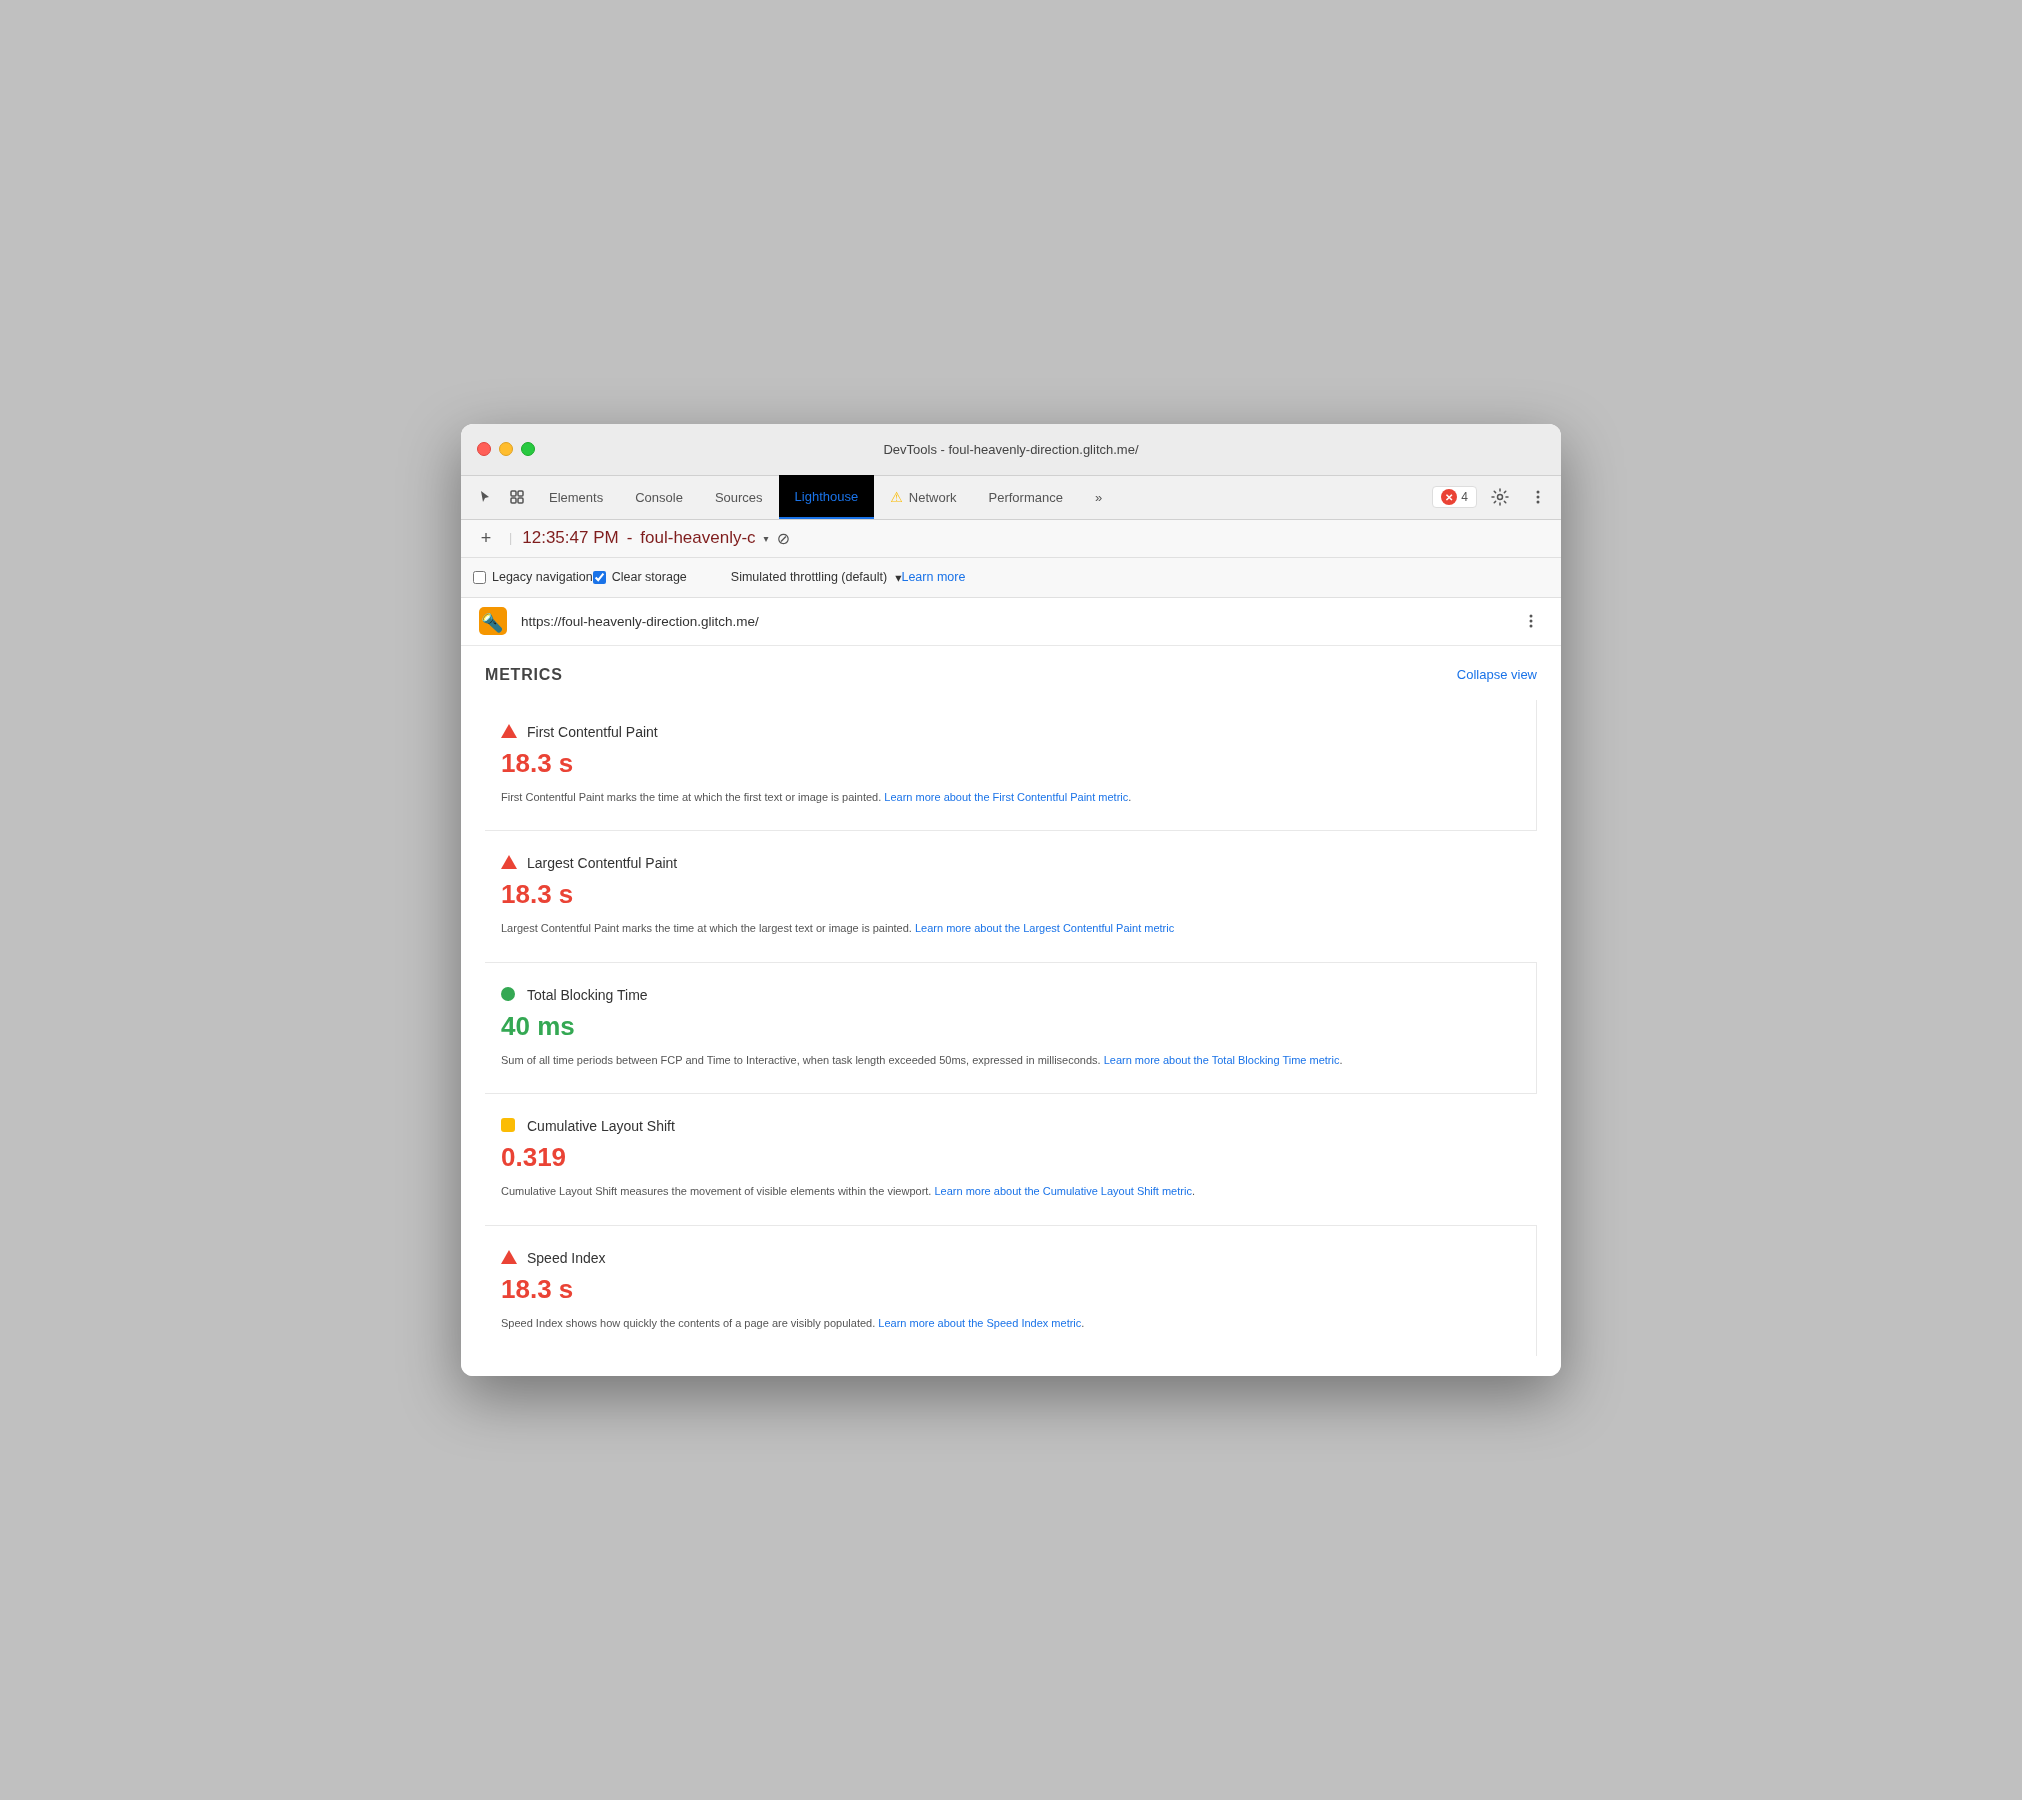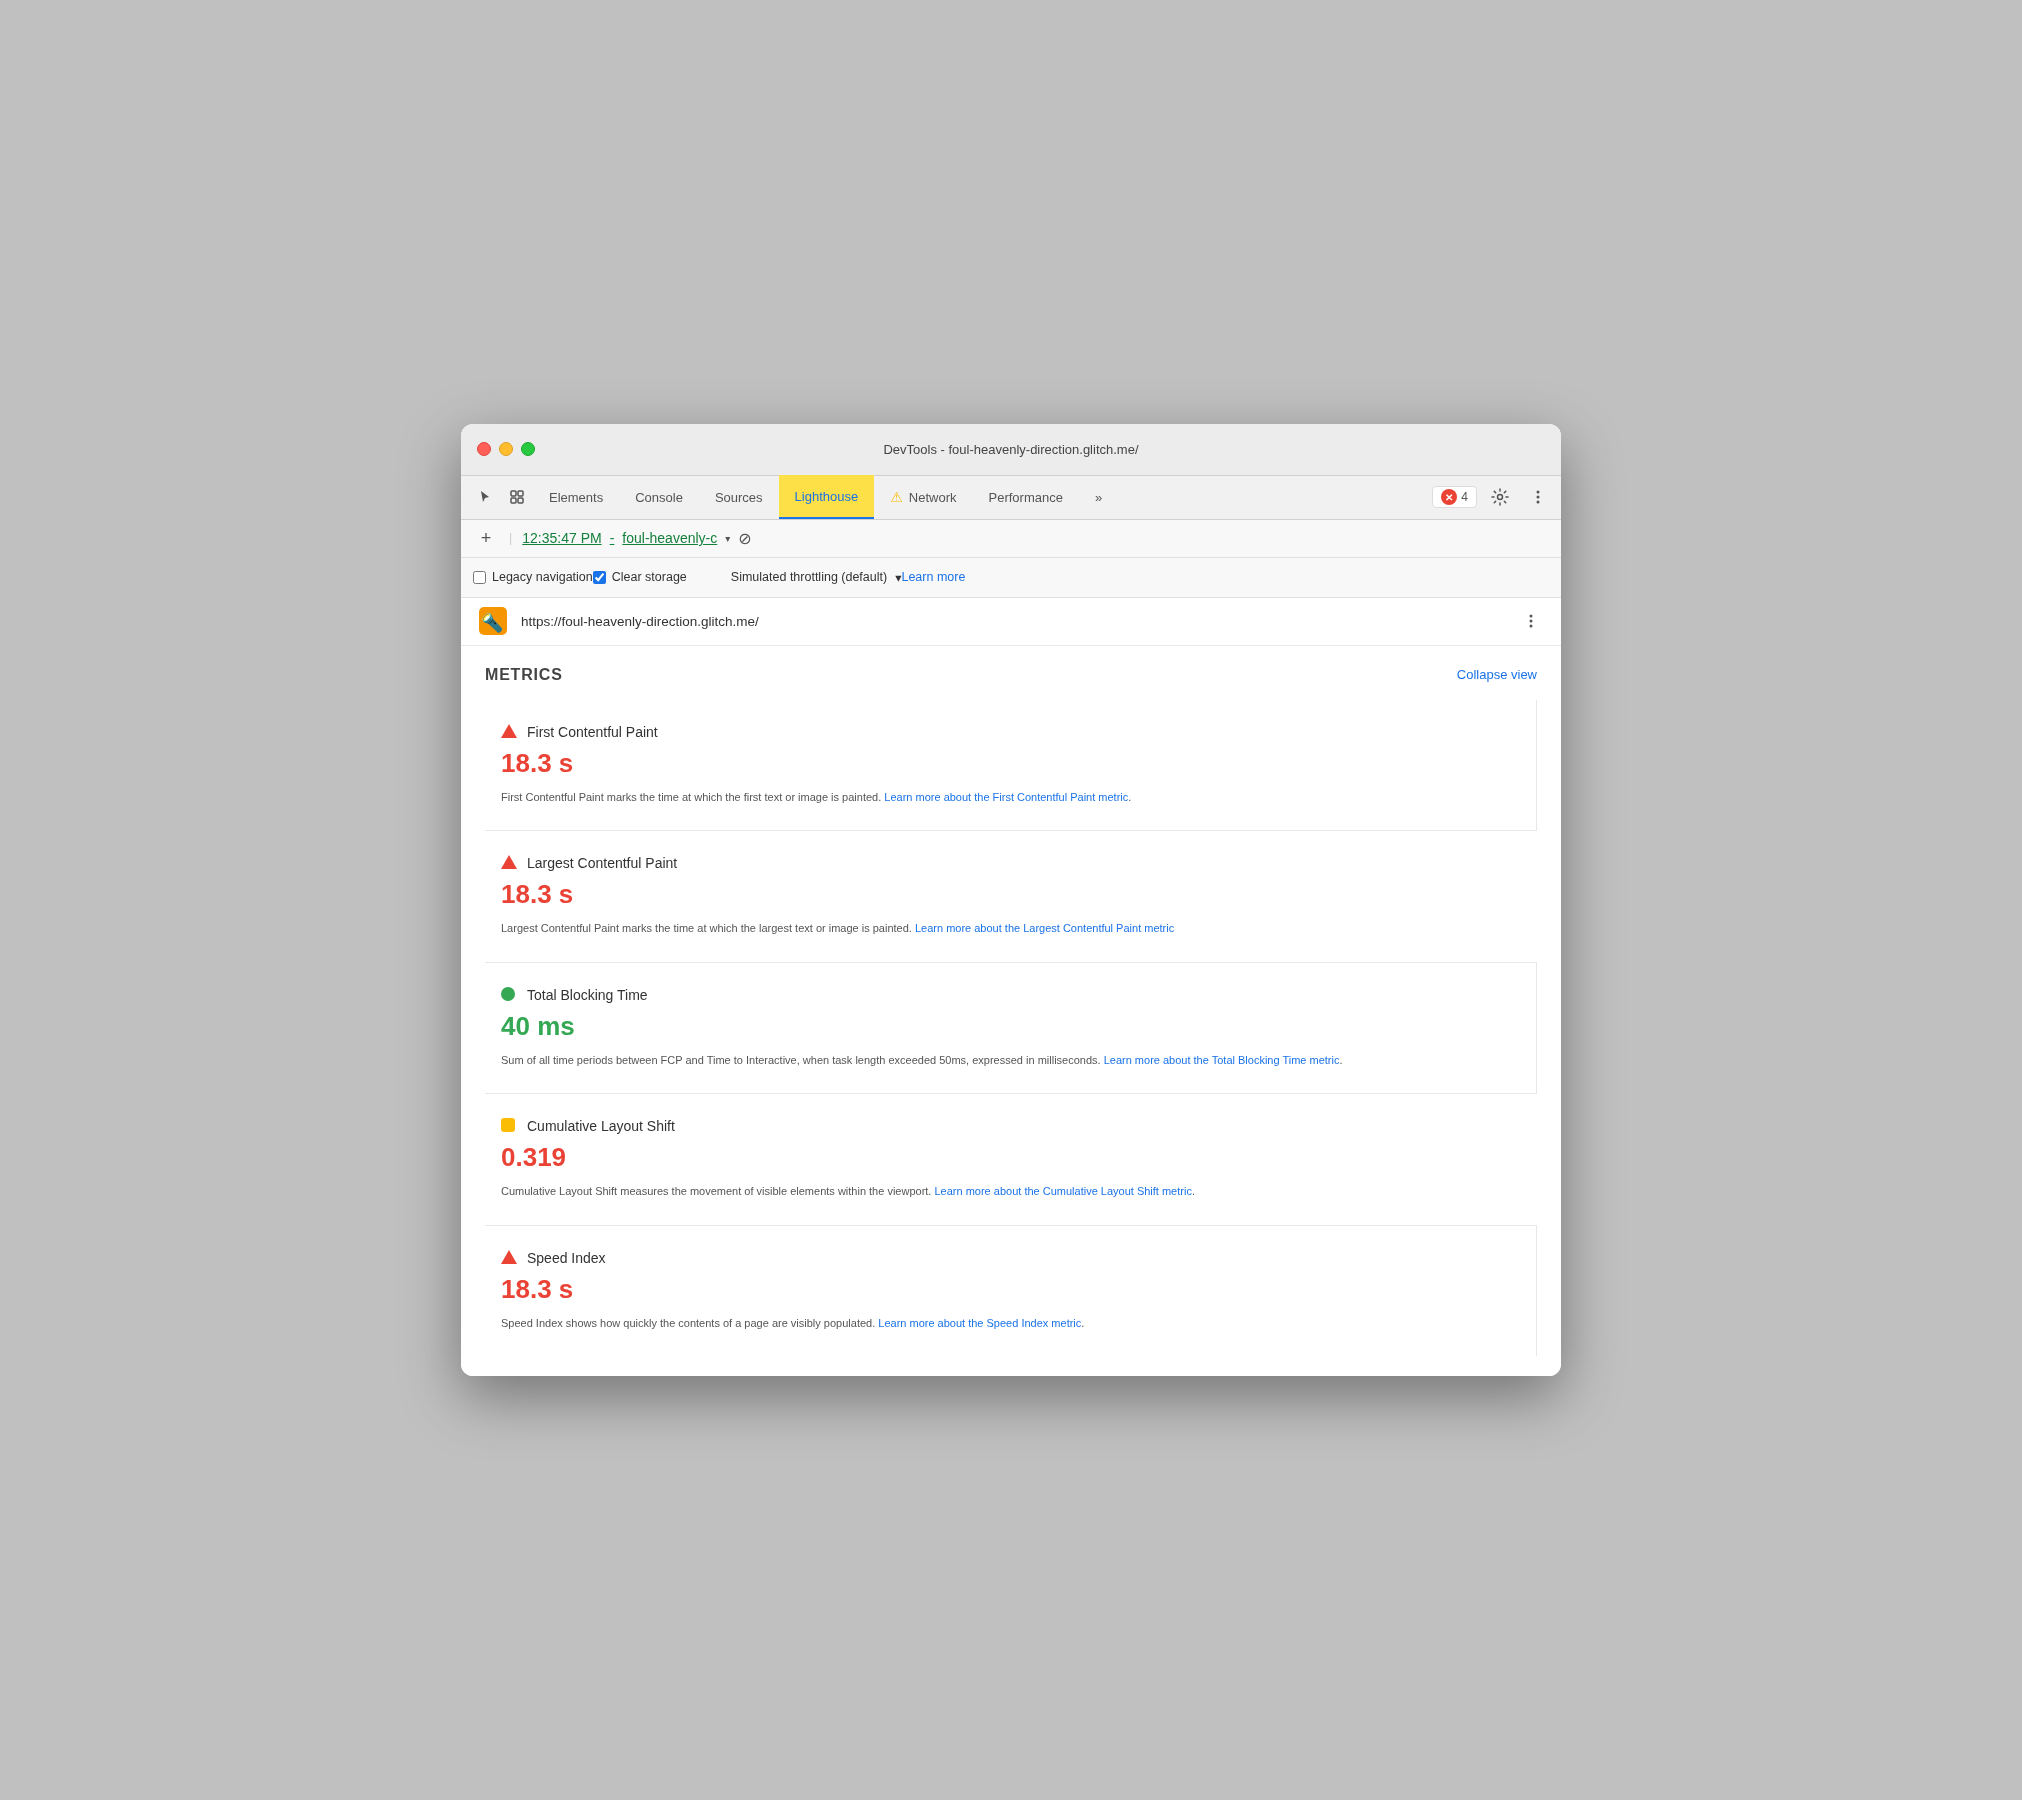--- a/index.html
+++ b/index.html
@@ -76,21 +76,21 @@
       align-items: center;
       font-size: 13px;
       color: #555;
       cursor: pointer;
       white-space: nowrap;
       position: relative;
       gap: 6px;
     }
     .tab.active {
       color: #1a73e8;
-      background: #fde047;
+      background: #000000;
       border-bottom: 2px solid #1a73e8;
     }
     .tab-right {
       margin-left: auto;
       display: flex;
       align-items: center;
       gap: 8px;
     }
     .error-badge {
       display: flex;
@@ -326,23 +326,22 @@
       font-size: 18px;
       cursor: pointer;
       color: #555;
       border-radius: 4px;
     }
     .sep {
       color: #ccc;
       margin: 0 2px;
     }
     .timestamp-text {
-      font-size: 14px;
-      color: #15803d;
-      text-decoration: underline;
+      font-size: 17px;
+      color: #7f1d1d;
     }
     .dropdown-arrow {
       font-size: 10px;
       color: #555;
       cursor: pointer;
     }
     .no-entry {
       font-size: 16px;
       color: #555;
       cursor: pointer;

